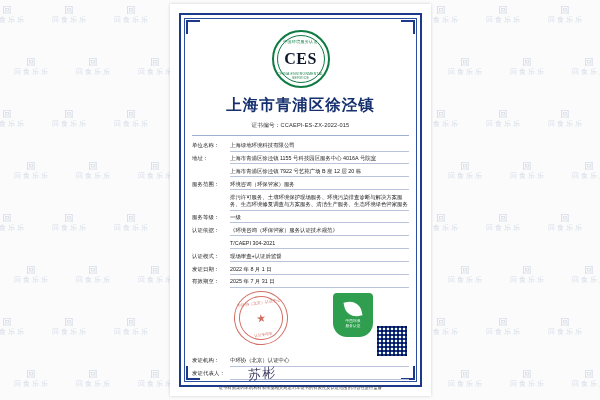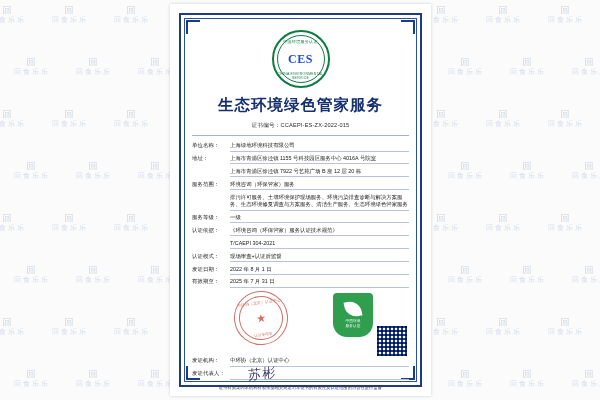--- a/index.html
+++ b/index.html
@@ -110,22 +110,22 @@
   .emblem::after {
     content: "";
     position: absolute;
     left: 3px; top: 3px; right: 3px; bottom: 3px;
     border: 1px solid #0f7b43;
     border-radius: 50%;
   }
   .emblem .ces {
     font-family: "Liberation Serif", serif;
     font-weight: bold;
-    font-size: 12px;
-    color: #1d4ed8;
+    font-size: 16px;
+    color: #0f172a;
     letter-spacing: .5px;
     z-index: 2;
   }
   .emblem .arc-top,
   .emblem .arc-bottom {
     position: absolute;
     left: 0; right: 0;
     text-align: center;
     font-size: 4px;
     color: #0f7b43;
@@ -401,21 +401,21 @@
     <div id="content">
 
       <div id="emblem-wrap">
         <div class="emblem">
           <span class="arc-top">中国环境服务认证</span>
           <span class="ces">CES</span>
           <span class="arc-bottom">CHINA ENVIRONMENTAL SERVICE</span>
         </div>
       </div>
 
-      <div id="title">生态环境绿色管家服务</div>
+      <div id="title">上海市青浦区徐泾镇</div>
 
       <div id="cert-no">
         <span>证书编号：</span><span>CCAEPI-ES-ZX-2022-015</span>
       </div>
 
       <div id="rule"></div>
 
       <div id="fields">
           <div class="row">
             <div class="label">单位名称：</div>

